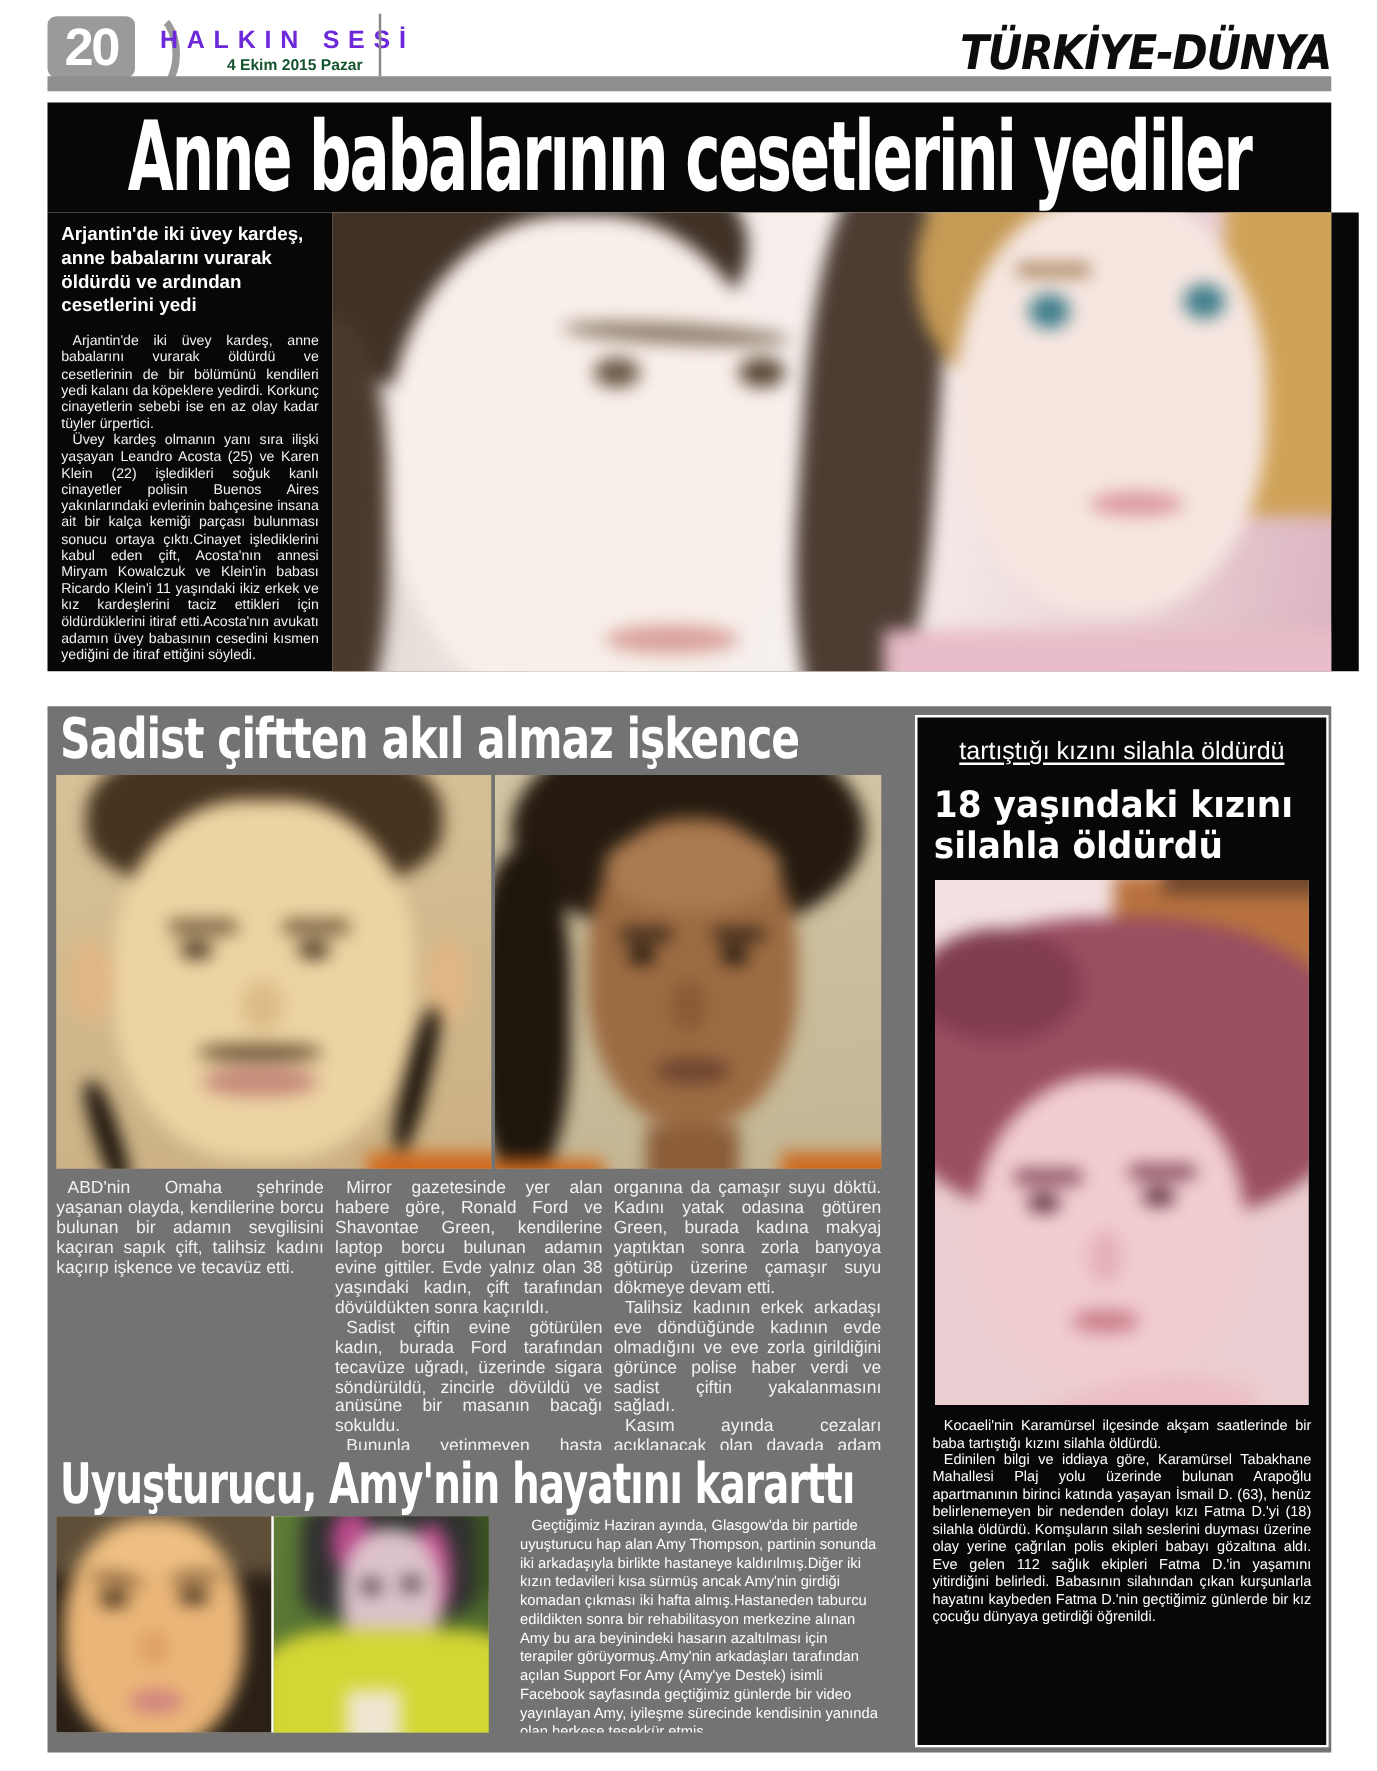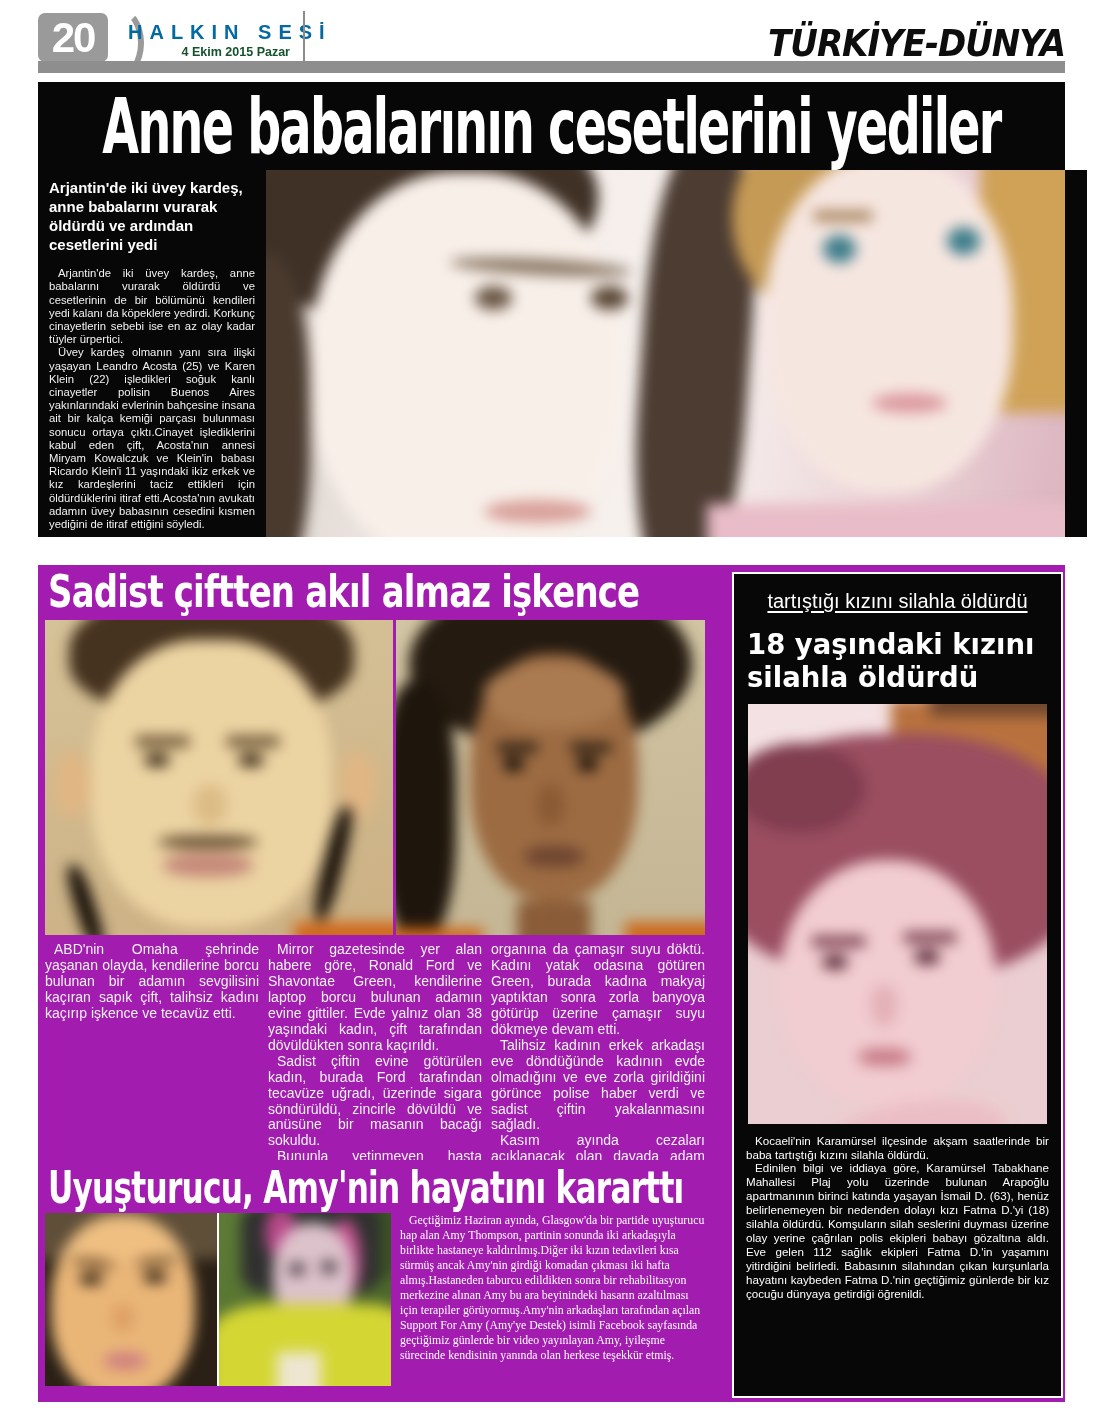--- a/index.html
+++ b/index.html
@@ -6,21 +6,21 @@
   .page{position:relative;width:1102px;height:1417px;background:#ffffff;margin:0 auto;
         font-family:"Liberation Sans","DejaVu Sans",sans-serif;overflow:hidden;}
   .abs{position:absolute;}
 
   
   .num-block{left:38px;top:13px;width:70px;height:49px;background:#9a9a9a;border-radius:7px;
              display:flex;align-items:center;justify-content:center;color:#fff;
              font-weight:bold;font-size:42px;letter-spacing:-2px;}
   .num-curve{left:94px;top:7px;width:38px;height:60px;border:6px solid #9a9a9a;border-radius:50%;
              border-left-color:transparent;border-top-color:transparent;border-bottom-color:transparent;}
-  .masthead{left:128px;top:21px;font-weight:bold;font-size:20px;letter-spacing:7px;color:#0369a1;}
+  .masthead{left:128px;top:21px;font-weight:bold;font-size:20px;letter-spacing:7px;color:#6d28d9;}
   .date{left:118px;top:45px;width:172px;text-align:right;font-weight:bold;font-size:12.5px;color:#14532d;}
   .hdr-divider{left:303px;top:11px;width:2px;height:50px;background:#8a8a8a;}
   .section-title{left:620px;top:23px;width:445px;text-align:right;font-weight:bold;font-style:italic;
                  font-size:34px;color:#0d0d0d;transform:scaleY(1.12);transform-origin:right center;
                  font-family:"DejaVu Sans","Liberation Sans",sans-serif;letter-spacing:-1px;}
   .gray-bar{left:38px;top:61px;width:1027px;height:12px;background:#8e8e8e;}
 
   
   .main-headline{left:38px;top:82px;width:1027px;height:88px;background:#070707;
                  display:flex;align-items:center;justify-content:center;overflow:hidden;}
@@ -53,21 +53,21 @@
   .cp9{left:58%;top:-12%;width:26%;height:55%;background:#c59a55;border-radius:50%;}
   .cp10{left:88%;top:-5%;width:14%;height:70%;background:#cfa258;}
   .cp11{left:62%;top:0;width:30%;height:85%;background:#f6e6e0;border-radius:46%;}
   .cp12{left:69%;top:20%;width:4%;height:7%;background:#3f7e8c;border-radius:50%;}
   .cp13{left:84%;top:18%;width:4%;height:7%;background:#3f7e8c;border-radius:50%;}
   .cp14{left:68%;top:14%;width:7%;height:2.5%;background:#a07a50;}
   .cp15{left:75%;top:60%;width:9%;height:5%;background:#dc9aa0;border-radius:50%;}
   .cp16{left:55%;top:88%;width:45%;height:20%;background:#e8bcc8;}
 
   
-  .sec2{left:38px;top:565px;width:1027px;height:837px;background:#a21caf;}
+  .sec2{left:38px;top:565px;width:1027px;height:837px;background:#737373;}
   .hl-white{position:absolute;color:#fff;font-weight:bold;font-size:40px;white-space:nowrap;
             font-family:"DejaVu Sans",sans-serif;letter-spacing:-1px;}
   .hl-sadist{left:10px;top:1px;transform:scale(0.85,1.12);transform-origin:left top;}
   .hl-amy{left:10px;top:597px;transform:scale(0.78,1.12);transform-origin:left top;}
 
   .mugshots{position:absolute;left:7px;top:55px;width:660px;height:315px;display:flex;gap:3px;}
   .photo-mug-male{position:relative;width:348px;height:315px;overflow:hidden;
     background:linear-gradient(170deg,#d6c298,#cbb083);}
   .mm1{left:10%;top:-6%;width:76%;height:38%;background:#45321f;border-radius:50% 50% 40% 40%;}
   .mm2{left:16%;top:10%;width:64%;height:84%;background:#ecd3a2;border-radius:44%;}
@@ -122,21 +122,21 @@
   .am1{left:70%;top:0;width:35%;height:40%;background:#3c5422;border-radius:50%;}
   .am2{left:18%;top:2%;width:70%;height:45%;background:#303030;border-radius:20%;}
   .am3{left:30%;top:4%;width:16%;height:26%;background:#b8488a;border-radius:50%;}
   .am4{left:62%;top:10%;width:16%;height:40%;background:#c2518f;border-radius:50%;}
   .am5{left:34%;top:12%;width:40%;height:52%;background:#dcc2ca;border-radius:46%;}
   .am6{left:42%;top:32%;width:8%;height:6%;background:#3a2a34;border-radius:50%;}
   .am7{left:58%;top:31%;width:8%;height:6%;background:#3a2a34;border-radius:50%;}
   .am8{left:48%;top:52%;width:10%;height:5%;background:#9a6a74;}
   .am9{left:2%;top:52%;width:100%;height:55%;background:#d4d634;border-radius:30% 20% 0 0;}
   .am10{left:36%;top:76%;width:22%;height:26%;background:#eee6d0;}
-  .amy-text{flex:1;margin-left:9px;color:#fff;font-size:11.8px;line-height:1.27;overflow:hidden;font-family:Liberation Serif, serif;}
+  .amy-text{flex:1;margin-left:25px;color:#fff;font-size:11.8px;line-height:1.27;overflow:hidden;}
 
   
   .right-box{position:absolute;left:694px;top:7px;width:331px;height:826px;border:2px solid #fff;
              box-sizing:border-box;overflow:hidden;background:#070707;}
   .kicker{margin-top:13px;text-align:center;color:#fff;font-size:20px;line-height:1.4;}
   .kicker div{text-decoration:underline;text-underline-offset:3px;}
   .hl-18{margin:13px 10px 0 13px;color:#fff;font-weight:bold;font-size:27.5px;line-height:1.12;
          transform:scaleY(1.06);transform-origin:left top;font-family:"DejaVu Sans",sans-serif;}
   .photo-kocaeli{position:relative;margin:14px auto 0;width:299px;height:420px;overflow:hidden;
                  background:#ecd9d9;}

